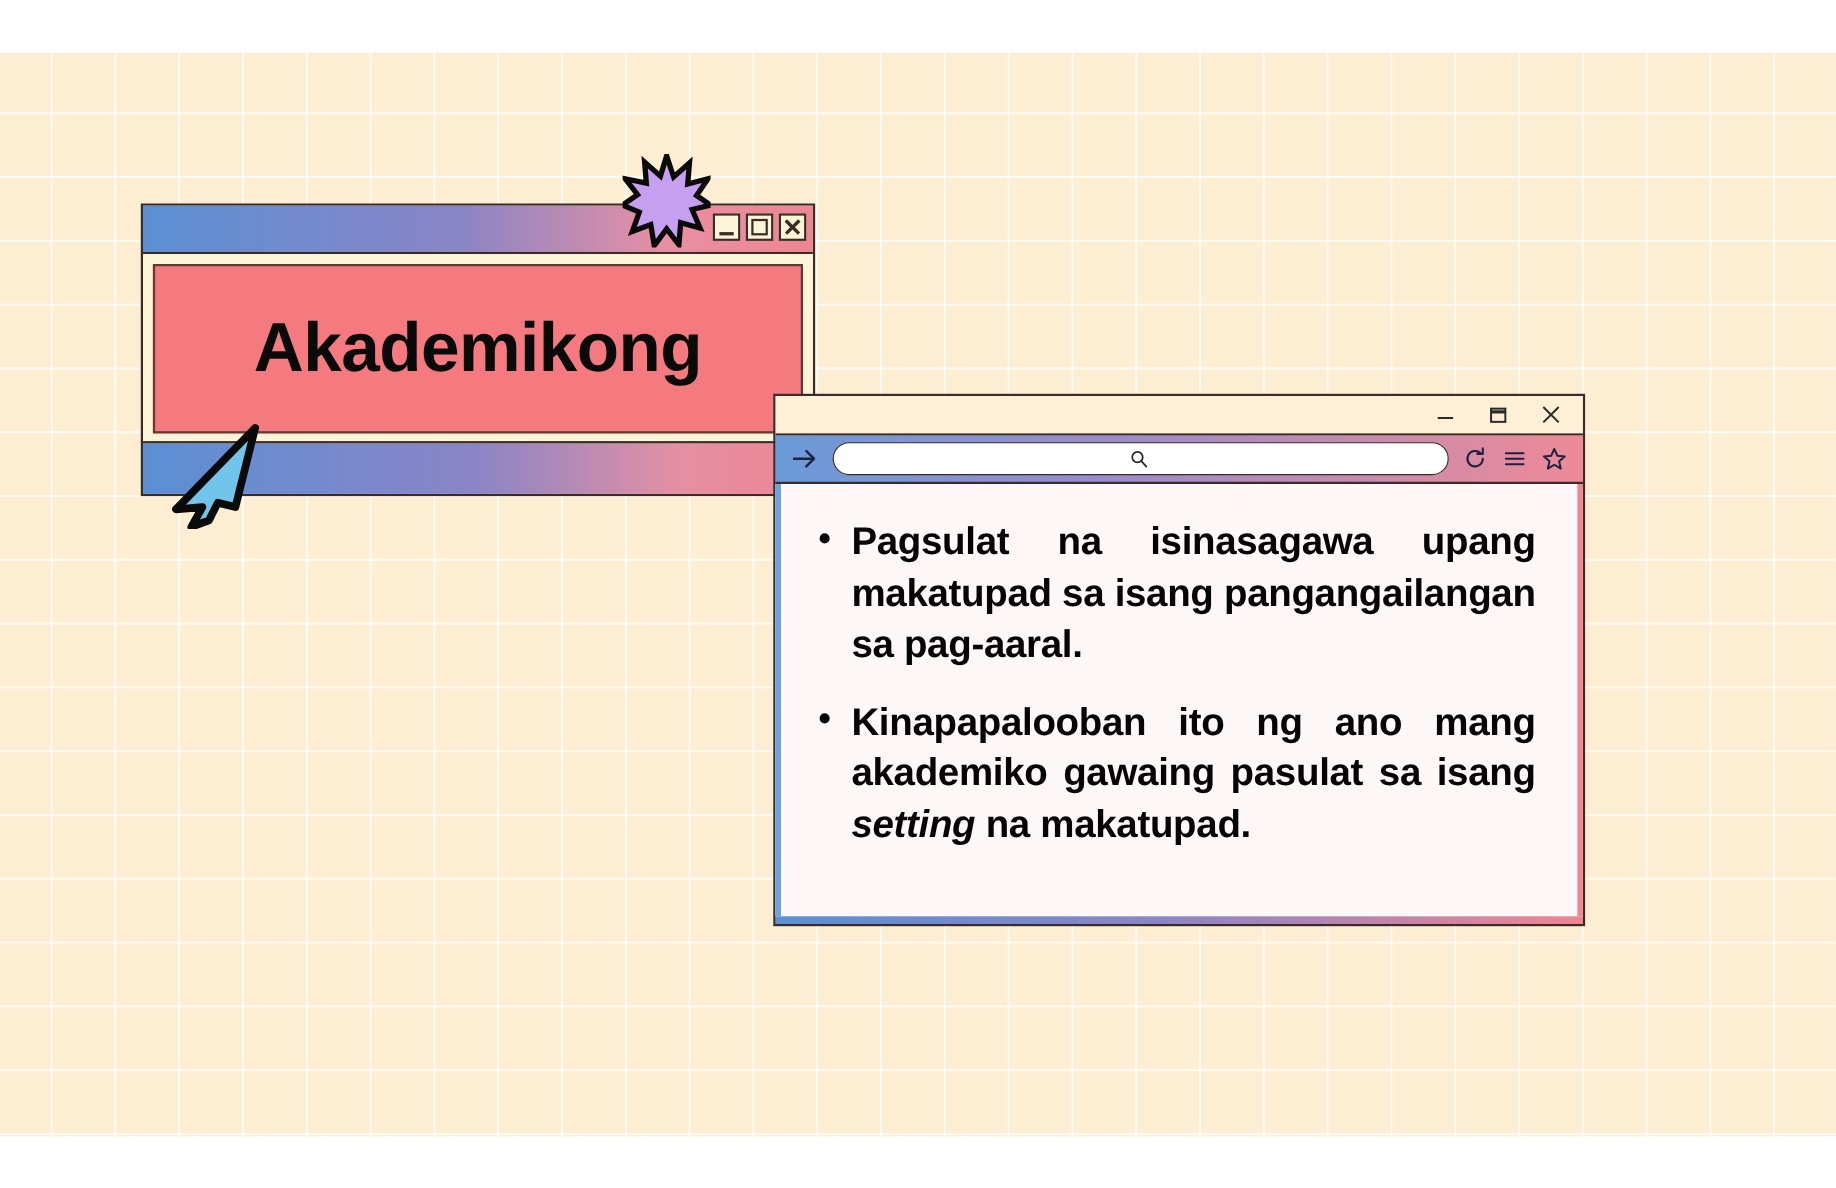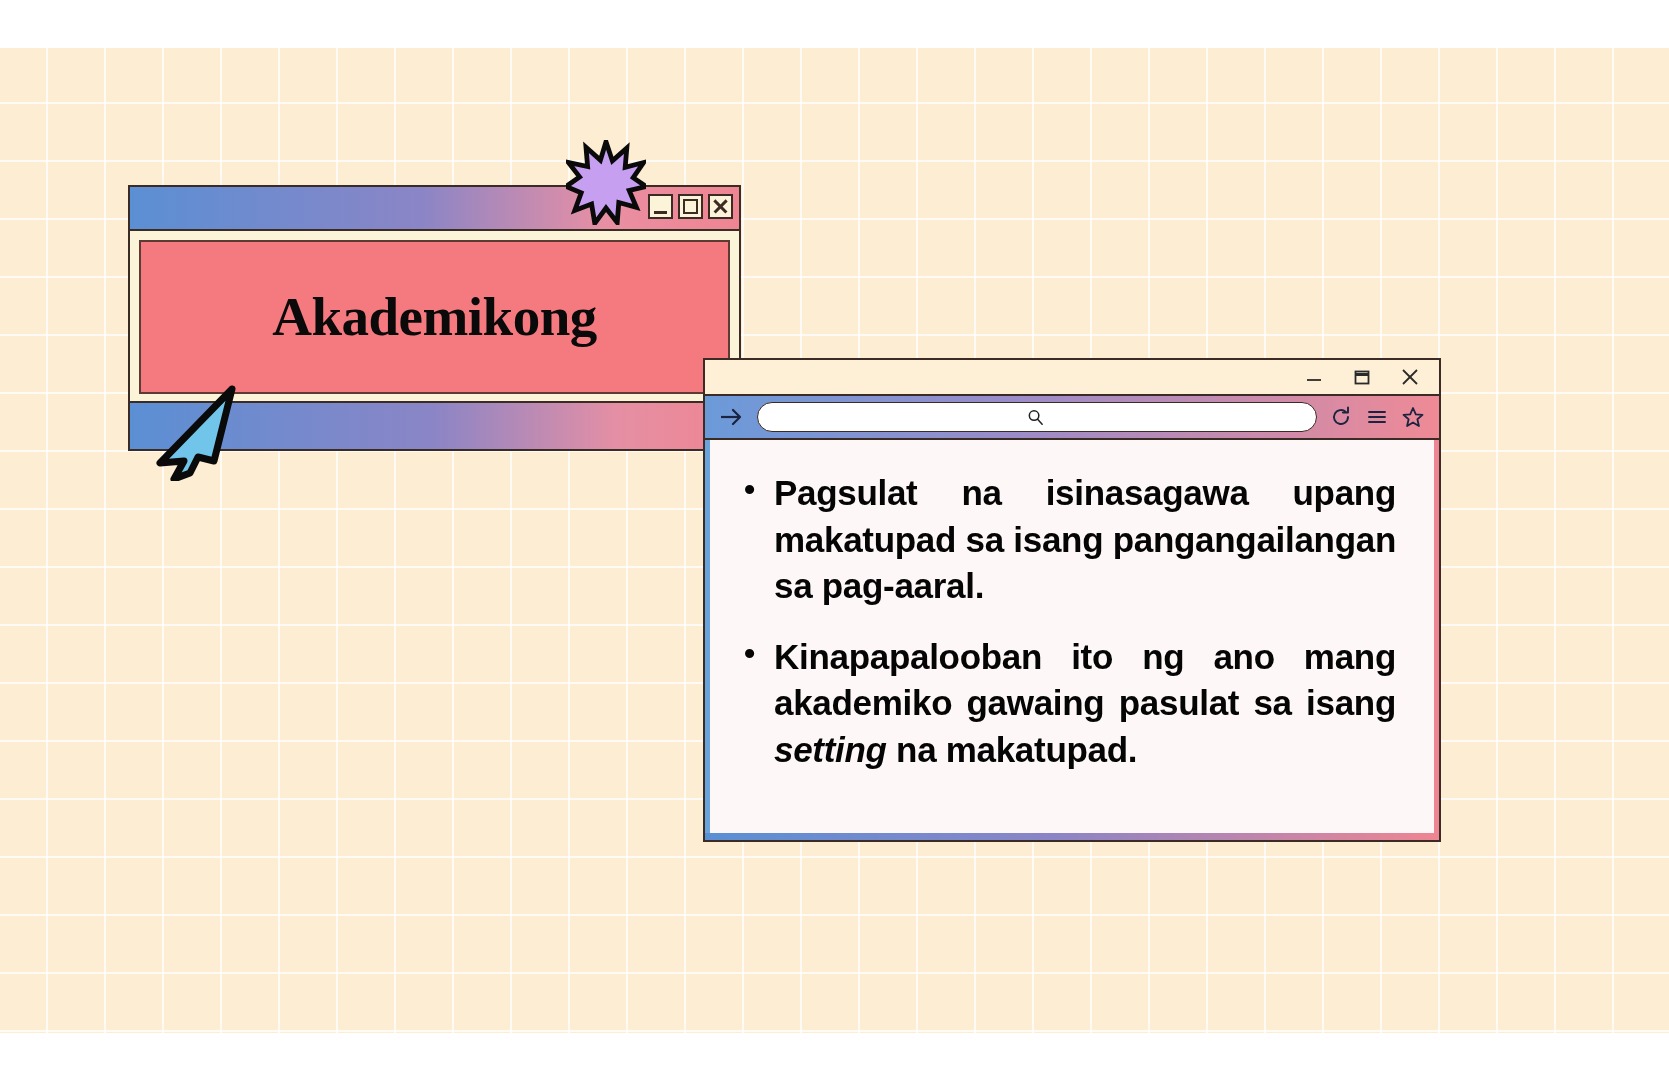--- a/index.html
+++ b/index.html
@@ -115,25 +115,25 @@
     box-sizing: border-box;
     display: flex;
     flex-direction: column;
     align-items: center;
     justify-content: center;
   }
   #retro-title-line1,
   #retro-title-line2 {
     color: #0a0a0a;
     font-weight: 700;
-    font-size: 55px;
+    font-size: 63px;
     line-height: 1.16;
     letter-spacing: -0.5px;
     text-align: center;
-    font-family: Liberation Serif, serif;
+    font-family: Liberation Sans, sans-serif;
   }
   #retro-footer {
     position: absolute;
     left: 0;
     bottom: 0;
     width: 100%;
     height: 48px;
     background: linear-gradient(to right, #5b8fd4 0%, #8b85c6 50%, #e58fa4 80%, #ef8592 100%);
     border-top: 2px solid #3a2b24;
     box-sizing: border-box;

